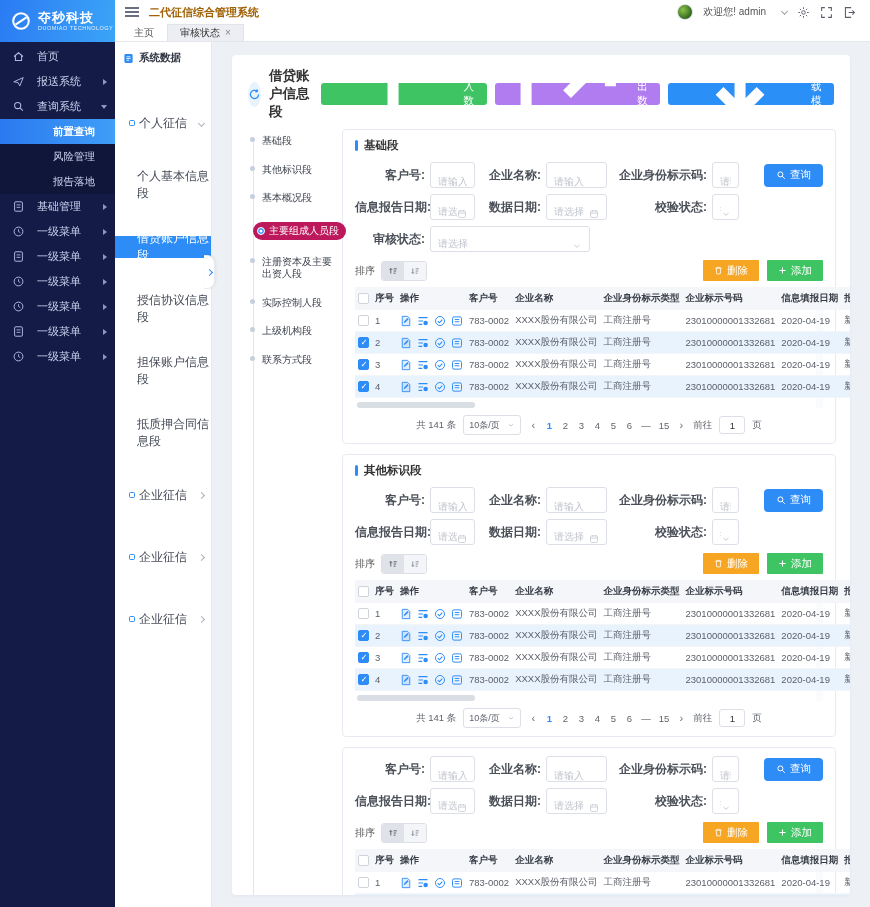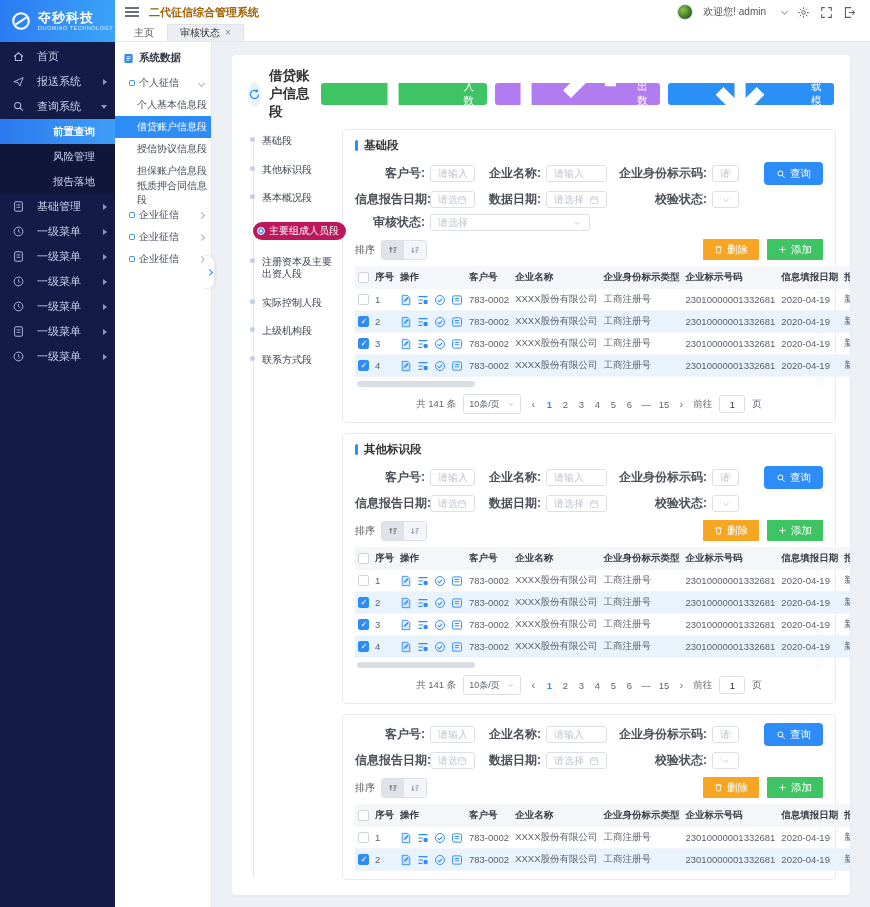--- a/index.html
+++ b/index.html
@@ -35,21 +35,21 @@
   .s-item .s-caret { margin-left:auto; width:0; height:0; }
   .caret-r { border-left:4px solid #8d97c2; border-top:3.5px solid transparent; border-bottom:3.5px solid transparent; }
   .caret-d { border-top:4px solid #8d97c2; border-left:3.5px solid transparent; border-right:3.5px solid transparent; }
   .s-item.sub { padding-left:28px; background:#10153a; font-size:10.5px; }
   .s-item.sub.active { background:linear-gradient(90deg,#2b79f0,#3f9ef7); color:#fff; font-weight:bold; }
 
   
   .tree { position:absolute; left:115px; top:42px; bottom:0; width:97px; background:#fff; border-right:1px solid #e6e9ef; z-index:9; padding-top:4px; }
   .tree-root { display:flex; align-items:center; gap:5px; font-size:10.5px; font-weight:bold; color:#2f3542; padding:5px 6px 7px 8px; }
   .tree-root svg { width:11px; height:11px; }
-  .t-item { height:22px; display:flex; align-items:center; font-size:10px; color:#454b57; padding-left:14px; cursor:pointer; gap:4px; }
+  .t-item { height:22px; display:flex; align-items:center; font-size:12px; color:#454b57; padding-left:14px; cursor:pointer; gap:4px;margin-top:40px; }
   .t-item .t-dot { width:6px; height:6px; border:1.2px solid #2e8cf7; border-radius:1.5px; flex:0 0 6px; }
   .t-item.l2 { padding-left:22px; }
   .t-item.selected { background:#2e8cf7; color:#fff; }
   .t-caret { margin-left:auto; margin-right:7px; width:5px; height:5px; border-right:1px solid #aab0bb; border-bottom:1px solid #aab0bb; }
   .t-caret.down { transform:rotate(45deg); }
   .t-caret.right { transform:rotate(-45deg); }
   .collapse-handle { position:absolute; left:204px; top:255px; width:11px; height:34px; background:#fff; border:1px solid #e6e9ef; border-left:none; border-radius:0 8px 8px 0; z-index:11; display:flex; align-items:center; justify-content:center; cursor:pointer; box-shadow:1px 0 3px rgba(0,0,0,.06); }
   .collapse-handle .chv { width:5px; height:5px; border-right:1.3px solid #2e8cf7; border-bottom:1.3px solid #2e8cf7; transform:rotate(-45deg); }
 
   
@@ -77,21 +77,21 @@
   .sections { flex:1; min-width:0; }
   .section { border:1px solid #e7ebf1; border-radius:4px; padding:8px 12px 8px 12px; margin-bottom:10px; }
   .sec-title { display:flex; align-items:center; gap:6px; margin-bottom:9px; }
   .sec-bar { width:3px; height:11px; background:#2e8cf7; border-radius:2px; }
   .sec-label { font-size:11.5px; font-weight:bold; color:#333; }
 
   .f-row { display:flex; gap:12px; margin-bottom:6px; align-items:center; }
   .f-cell { flex:1; display:flex; align-items:center; min-width:0; }
   .f-cell .lbl { font-size:12px; color:#4a4f58; font-weight:bold; white-space:nowrap; text-align:right; margin-right:5px; }
   .c1 .lbl { width:70px; } .c2 .lbl { width:54px; } .c3 .lbl { width:88px; }
-  .inp { flex:1; height:17px; border:1px solid #dcdfe6; border-radius:3px; display:flex; align-items:center; padding:0 7px; background:#fff; min-width:0; }
+  .inp { flex:1; height:26px; border:1px solid #dcdfe6; border-radius:3px; display:flex; align-items:flex-end; padding:0 7px; background:#fff; min-width:0; }
   .inp input { border:none; outline:none; width:100%; font-size:10px; color:#333; font-family:inherit; background:transparent; }
   .inp input::placeholder { color:#c0c4cc; }
   .inp .ph { font-size:10px; color:#c0c4cc; flex:1; white-space:nowrap; overflow:hidden; }
   .inp svg { width:10px; height:10px; color:#c0c4cc; flex:0 0 10px; }
   .f-btn-col { width:72px; flex:0 0 72px; display:flex; justify-content:flex-end; }
   .search-btn { display:flex; align-items:center; gap:4px; background:#2e8cf7; color:#fff; border:none; border-radius:4px; height:23px; padding:0 12px; font-size:10.5px; cursor:pointer; font-family:inherit; }
   .search-btn svg { width:10px; height:10px; }
   .audit-row .f-cell { max-width:235px; }
 
   .tbar { display:flex; align-items:center; margin:8px 0 6px 0; gap:6px; }

